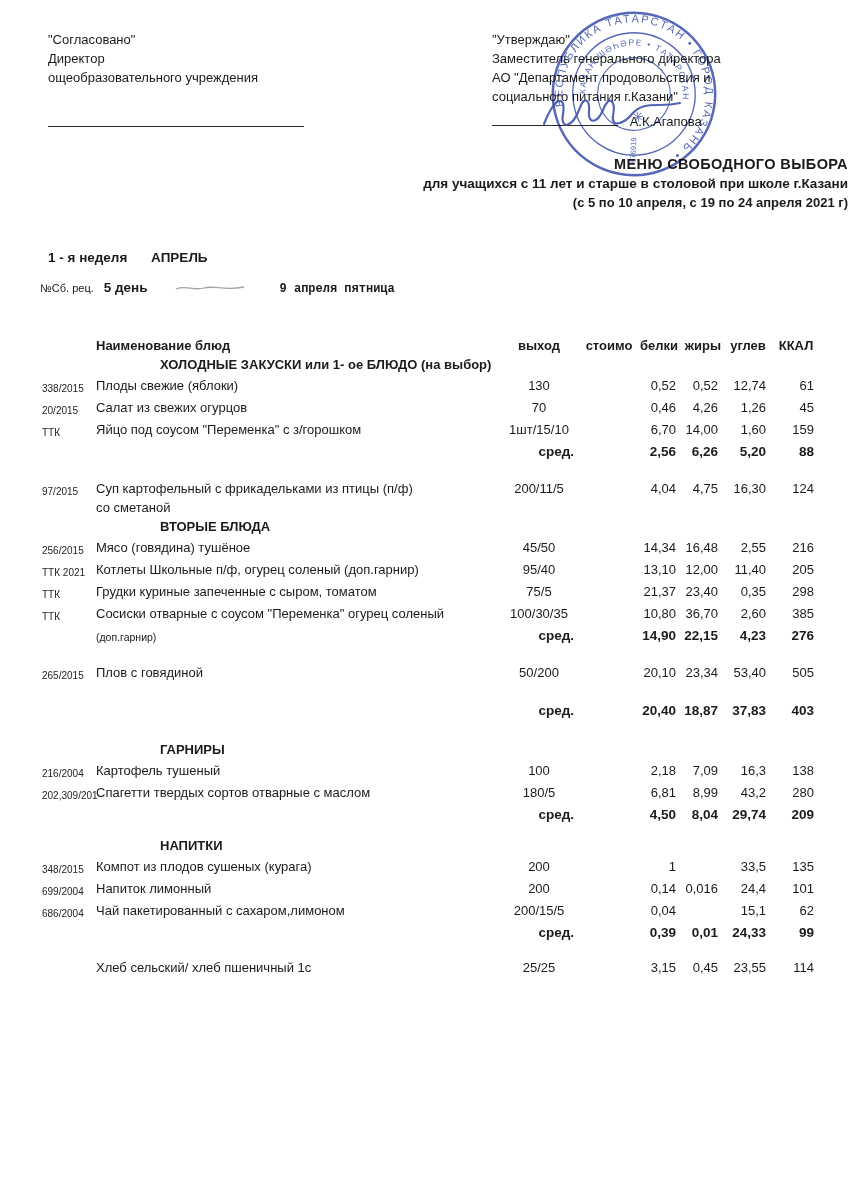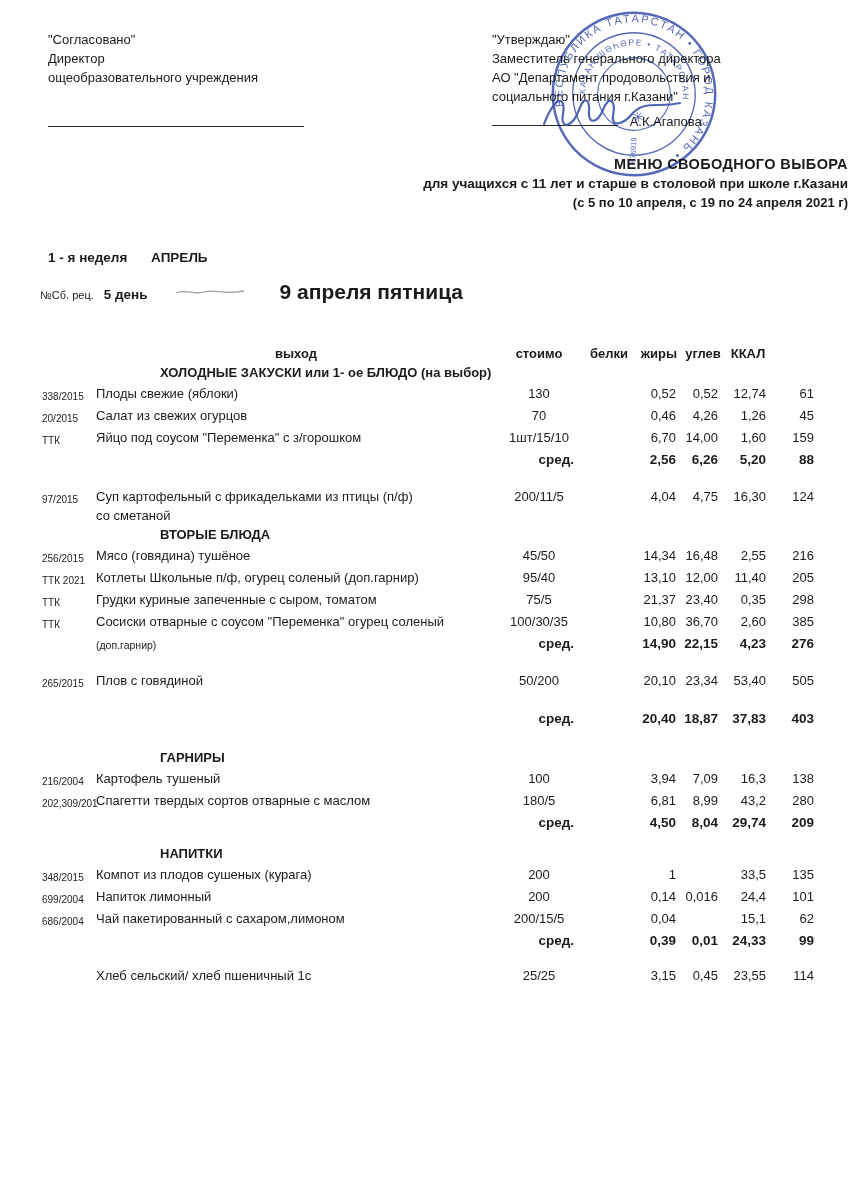--- a/index.html
+++ b/index.html
@@ -27,21 +27,21 @@
   .t1 { font-size:14.5px; letter-spacing:.4px; }
   .t2 { font-size:13.5px; }
   .t3 { font-size:13px; }
   
   .week-row { margin:38px 0 0 48px; font-weight:bold; font-size:13.5px; }
   .week-row .month { margin-left:20px; }
   .day-row { margin:15px 0 0 40px; display:flex; align-items:baseline; }
   .rec-label { font-size:11px; }
   .day-label { font-weight:bold; font-size:13.5px; margin-left:10px; }
   .scribble { margin-left:26px; align-self:center; }
-  .date-label { font-family:Liberation Sans, sans-serif; font-weight:bold; font-size:21px; margin-left:34px; }
+  .date-label { font-family:Liberation Mono, monospace; font-weight:bold; font-size:12px; margin-left:34px; }
   
   .table { margin-top:40px; padding-left:42px; }
   .row { display:grid; grid-template-columns:54px 400px 86px 54px 46px 42px 48px 48px;
          font-size:13px; line-height:19px; }
   .header-row { font-weight:bold; }
   .header-row .c-cost,.header-row .c-protein,.header-row .c-fat,
   .header-row .c-carbs,.header-row .c-kcal { text-align:center; padding-right:0; }
   .header-row .c-out { text-align:center; }
   .c-code { font-size:10px; white-space:nowrap; padding-top:3px; color:#232325; }
   .c-name { padding-left:0; }
@@ -121,20 +121,21 @@
     <span class="day-label">5 день</span>
     <svg class="scribble" width="72" height="10" viewBox="0 0 72 10" aria-hidden="true">
       <path d="M2,6 C12,2 20,8 30,5 C40,2 50,8 70,4" fill="none" stroke="#a3a3a8" stroke-width="1.3"></path>
     </svg>
     <span class="date-label">9 апреля пятница</span>
   </div>
 
   <div class="table">
     <div class="row header-row">
       <div class="c-code"></div>
+      <div class="c-name">Наименование  блюд</div>
       <div class="c-out">выход</div>
       <div class="c-cost">стоимо</div>
       <div class="c-protein">белки</div>
       <div class="c-fat">жиры</div>
       <div class="c-carbs">углев</div>
       <div class="c-kcal">ККАЛ</div>
     </div>
     <div>
         <div class="row section">
           <div class="c-code"></div>
@@ -311,21 +312,21 @@
           <div class="c-carbs"></div>
           <div class="c-kcal"></div>
         </div>
         <div class="row item">
           <div class="c-code">216/2004</div>
           <div class="c-name">
             <div class="name1">Картофель  тушеный</div>
           </div>
           <div class="c-out">100</div>
           <div class="c-cost"></div>
-          <div class="c-protein">3,94</div>
+          <div class="c-protein">2,18</div>
           <div class="c-fat">7,09</div>
           <div class="c-carbs">16,3</div>
           <div class="c-kcal">138</div>
         </div>
         <div class="row item">
           <div class="c-code">202,309/201</div>
           <div class="c-name">
             <div class="name1">Спагетти твердых сортов отварные с маслом</div>
           </div>
           <div class="c-out">180/5</div>

